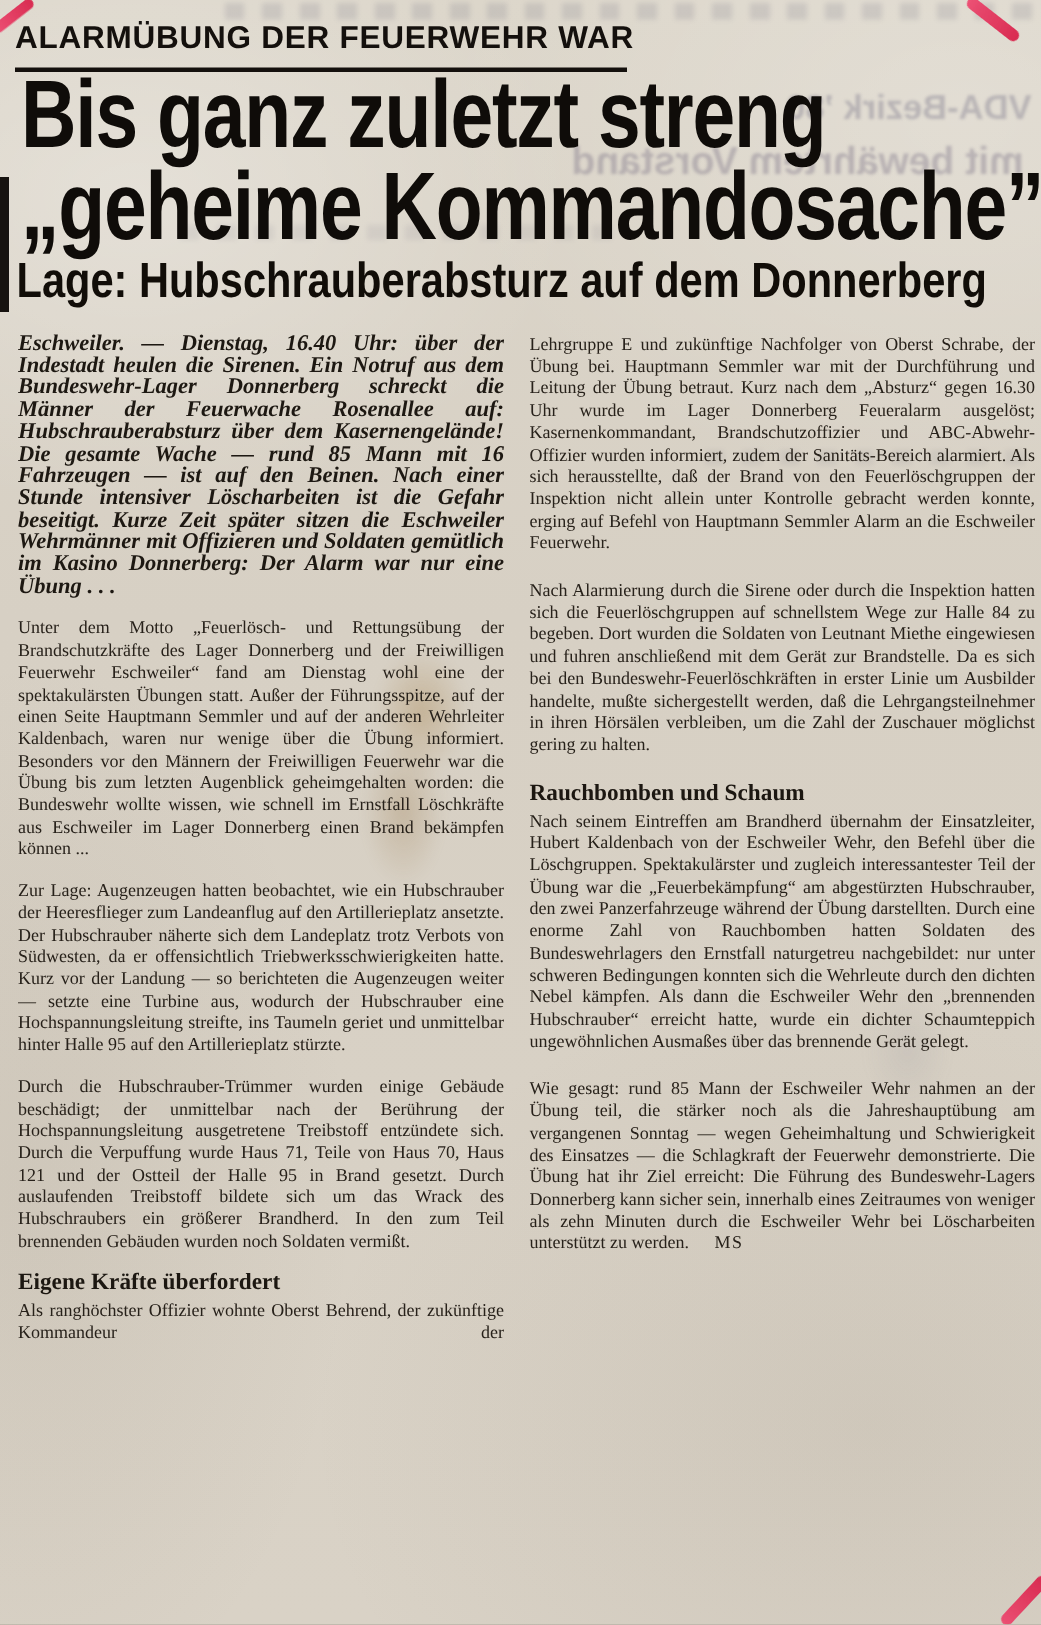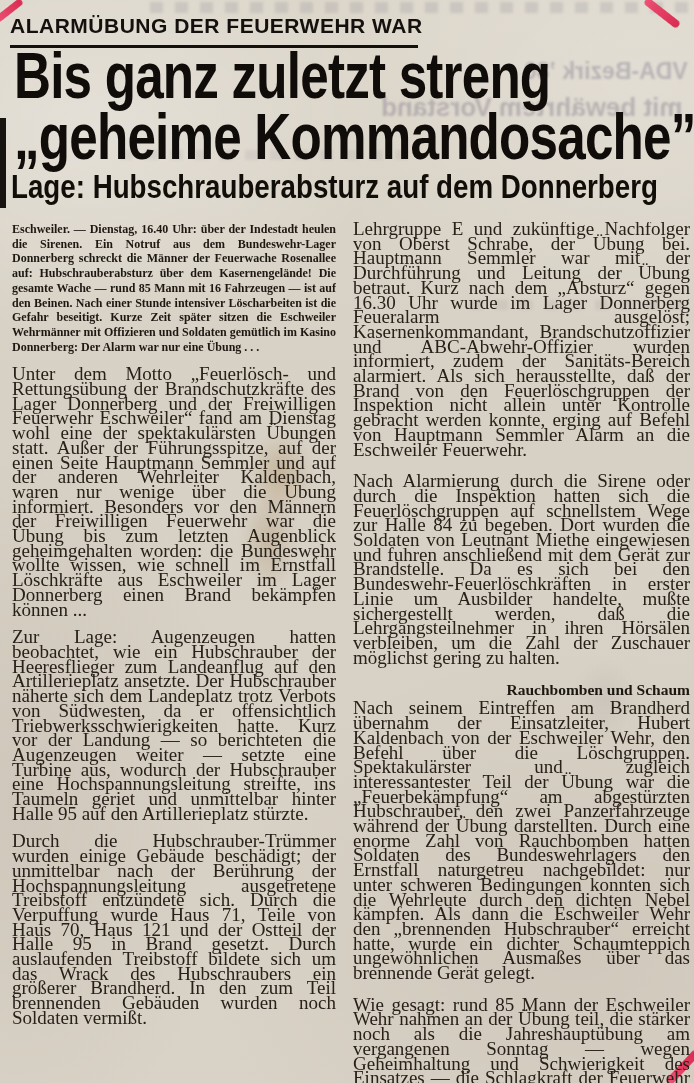--- a/index.html
+++ b/index.html
@@ -47,26 +47,26 @@
   .headline .hl{display:block;white-space:nowrap;transform:scaleX(.80);transform-origin:left center;}
   .subheadline{position:absolute;left:11px;top:168px;color:#110d08;white-space:nowrap;
     font-family:"Liberation Sans",sans-serif;font-weight:700;font-size:33px;
     transform:scaleX(.84);transform-origin:left top;}
   
   .columns{position:absolute;left:12px;top:222px;width:678px;height:861px;
     display:flex;gap:17px;overflow:hidden;}
   .col{overflow:hidden;}
   .col-left{width:324px;}
   .col-right{width:337px;}
-  .col p{margin:0 0 13px;font-size:19px;line-height:14.7px;text-align:justify;color:#27211a;}
+  .col p{margin:0 0 13px;font-size:12px;line-height:14.7px;text-align:justify;color:#27211a;}
   .col-right p{margin-bottom:17px;}
-  p.lead{font-weight:700;color:#1d1812;font-size:12px;}
+  p.lead{font-weight:700;color:#1d1812;font-size:15px;font-style:italic;}
   p.cont{text-align-last:justify;}
   h3.colhead{margin:7px 0 3px;font-size:15.5px;line-height:16px;font-weight:700;color:#1c1711;
-    font-family:"Liberation Serif",serif;text-align:right;}
+    font-family:"Liberation Serif",serif;}
   .col-right h3.colhead{margin-top:10px;}
   .initials{margin-left:14px;letter-spacing:1px;}
 </style>
 </head>
 <body>
 
 <div class="paper">
 
   <div class="bleedstrip strip-top"></div>
   <div class="bleedstrip strip-mid"></div>
@@ -88,20 +88,22 @@
     <span class="hl">„geheime Kommandosache”</span>
   </div>
   <div class="subheadline">Lage: Hubschrauberabsturz auf dem Donnerberg</div>
 
   <div class="columns">
     <div class="col col-left">
       <p class="lead">Eschweiler. — Dienstag, 16.40 Uhr: über der Indestadt heulen die Sirenen. Ein Notruf aus dem Bundeswehr-Lager Donnerberg schreckt die Männer der Feuerwache Rosenallee auf: Hubschrauberabsturz über dem Kasernengelände! Die gesamte Wache — rund 85 Mann mit 16 Fahrzeugen — ist auf den Beinen. Nach einer Stunde intensiver Löscharbeiten ist die Gefahr beseitigt. Kurze Zeit später sitzen die Eschweiler Wehrmänner mit Offizieren und Soldaten gemütlich im Kasino Donnerberg: Der Alarm war nur eine Übung . . .</p>
       <p>Unter dem Motto „Feuerlösch- und Rettungsübung der Brandschutzkräfte des Lager Donnerberg und der Freiwilligen Feuerwehr Eschweiler“ fand am Dienstag wohl eine der spektakulärsten Übungen statt. Außer der Führungsspitze, auf der einen Seite Hauptmann Semmler und auf der anderen Wehrleiter Kaldenbach, waren nur wenige über die Übung informiert. Besonders vor den Männern der Freiwilligen Feuerwehr war die Übung bis zum letzten Augenblick geheimgehalten worden: die Bundeswehr wollte wissen, wie schnell im Ernstfall Löschkräfte aus Eschweiler im Lager Donnerberg einen Brand bekämpfen können ...</p>
       <p>Zur Lage: Augenzeugen hatten beobachtet, wie ein Hubschrauber der Heeresflieger zum Landeanflug auf den Artillerieplatz ansetzte. Der Hubschrauber näherte sich dem Landeplatz trotz Verbots von Südwesten, da er offensichtlich Triebwerksschwierigkeiten hatte. Kurz vor der Landung — so berichteten die Augenzeugen weiter — setzte eine Turbine aus, wodurch der Hubschrauber eine Hochspannungsleitung streifte, ins Taumeln geriet und unmittelbar hinter Halle 95 auf den Artillerieplatz stürzte.</p>
       <p>Durch die Hubschrauber-Trümmer wurden einige Gebäude beschädigt; der unmittelbar nach der Berührung der Hochspannungsleitung ausgetretene Treibstoff entzündete sich. Durch die Verpuffung wurde Haus 71, Teile von Haus 70, Haus 121 und der Ostteil der Halle 95 in Brand gesetzt. Durch auslaufenden Treibstoff bildete sich um das Wrack des Hubschraubers ein größerer Brandherd. In den zum Teil brennenden Gebäuden wurden noch Soldaten vermißt.</p>
+      <h3 class="colhead">Eigene Kräfte überfordert</h3>
+      <p class="cont">Als ranghöchster Offizier wohnte Oberst Behrend, der zukünftige Kommandeur der</p>
     </div>
     <div class="col col-right">
       <p>Lehrgruppe E und zukünftige Nachfolger von Oberst Schrabe, der Übung bei. Hauptmann Semmler war mit der Durchführung und Leitung der Übung betraut. Kurz nach dem „Absturz“ gegen 16.30 Uhr wurde im Lager Donnerberg Feueralarm ausgelöst; Kasernenkommandant, Brandschutzoffizier und ABC-Abwehr-Offizier wurden informiert, zudem der Sanitäts-Bereich alarmiert. Als sich herausstellte, daß der Brand von den Feuerlöschgruppen der Inspektion nicht allein unter Kontrolle gebracht werden konnte, erging auf Befehl von Hauptmann Semmler Alarm an die Eschweiler Feuerwehr.</p>
       <p>Nach Alarmierung durch die Sirene oder durch die Inspektion hatten sich die Feuerlöschgruppen auf schnellstem Wege zur Halle 84 zu begeben. Dort wurden die Soldaten von Leutnant Miethe eingewiesen und fuhren anschließend mit dem Gerät zur Brandstelle. Da es sich bei den Bundeswehr-Feuerlöschkräften in erster Linie um Ausbilder handelte, mußte sichergestellt werden, daß die Lehrgangsteilnehmer in ihren Hörsälen verbleiben, um die Zahl der Zuschauer möglichst gering zu halten.</p>
       <h3 class="colhead">Rauchbomben und Schaum</h3>
       <p>Nach seinem Eintreffen am Brandherd übernahm der Einsatzleiter, Hubert Kaldenbach von der Eschweiler Wehr, den Befehl über die Löschgruppen. Spektakulärster und zugleich interessantester Teil der Übung war die „Feuerbekämpfung“ am abgestürzten Hubschrauber, den zwei Panzerfahrzeuge während der Übung darstellten. Durch eine enorme Zahl von Rauchbomben hatten Soldaten des Bundeswehrlagers den Ernstfall naturgetreu nachgebildet: nur unter schweren Bedingungen konnten sich die Wehrleute durch den dichten Nebel kämpfen. Als dann die Eschweiler Wehr den „brennenden Hubschrauber“ erreicht hatte, wurde ein dichter Schaumteppich ungewöhnlichen Ausmaßes über das brennende Gerät gelegt.</p>
       <p>
         <span>Wie gesagt: rund 85 Mann der Eschweiler Wehr nahmen an der Übung teil, die stärker noch als die Jahreshauptübung am vergangenen Sonntag — wegen Geheimhaltung und Schwierigkeit des Einsatzes — die Schlagkraft der Feuerwehr demonstrierte. Die Übung hat ihr Ziel erreicht: Die Führung des Bundeswehr-Lagers Donnerberg kann sicher sein, innerhalb eines Zeitraumes von weniger als zehn Minuten durch die Eschweiler Wehr bei Löscharbeiten unterstützt zu werden.</span>
         <span class="initials">MS</span>
       </p>

